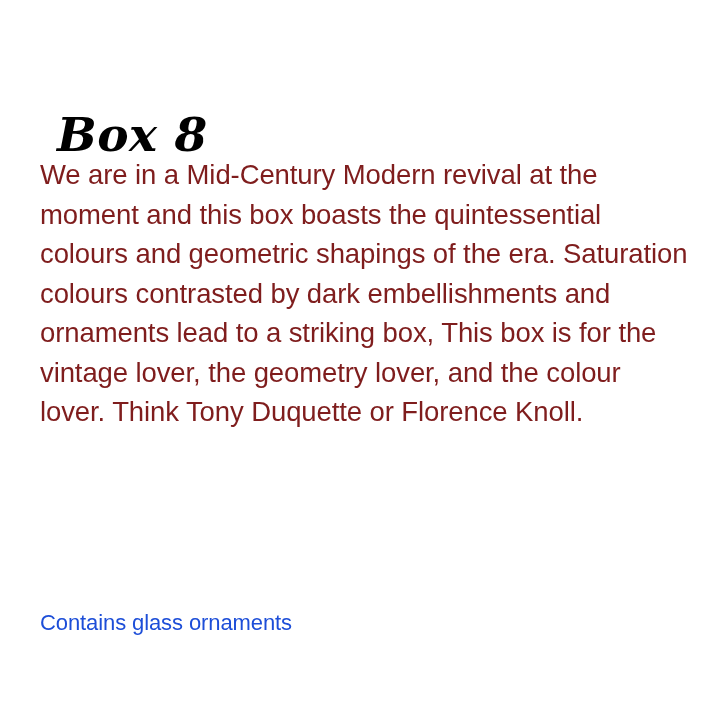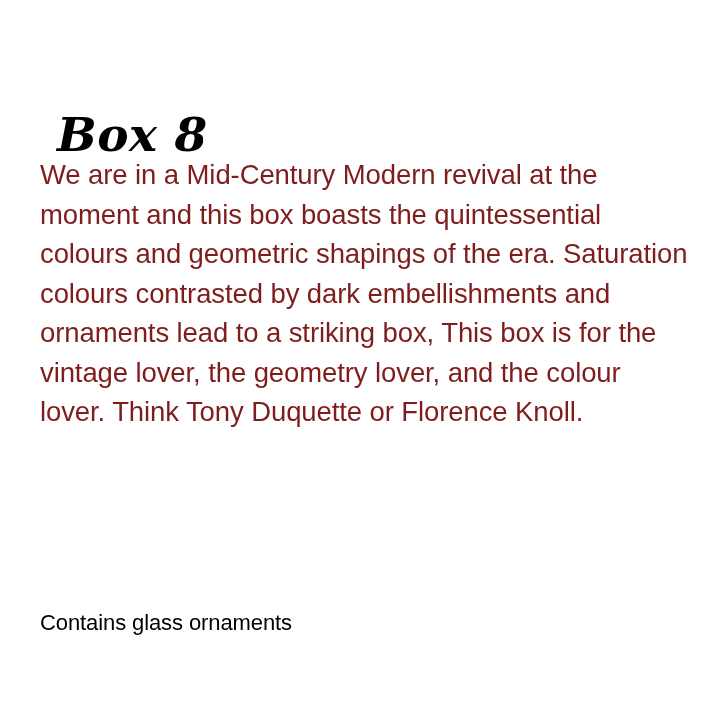--- a/index.html
+++ b/index.html
@@ -45,21 +45,21 @@
   }
   .body-text p {
     margin: 0;
   }
   .footnote {
     position: absolute;
     left: 40px;
     top: 608px;
     font-size: 22px;
     line-height: 30px;
-    color: #000000;
+    color: #1d4ed8;
     letter-spacing: -0.1px;
   }
 </style>
 </head>
 <body>
 
 <div class="page">
 
   <h1 class="title">Box 8</h1>
 

